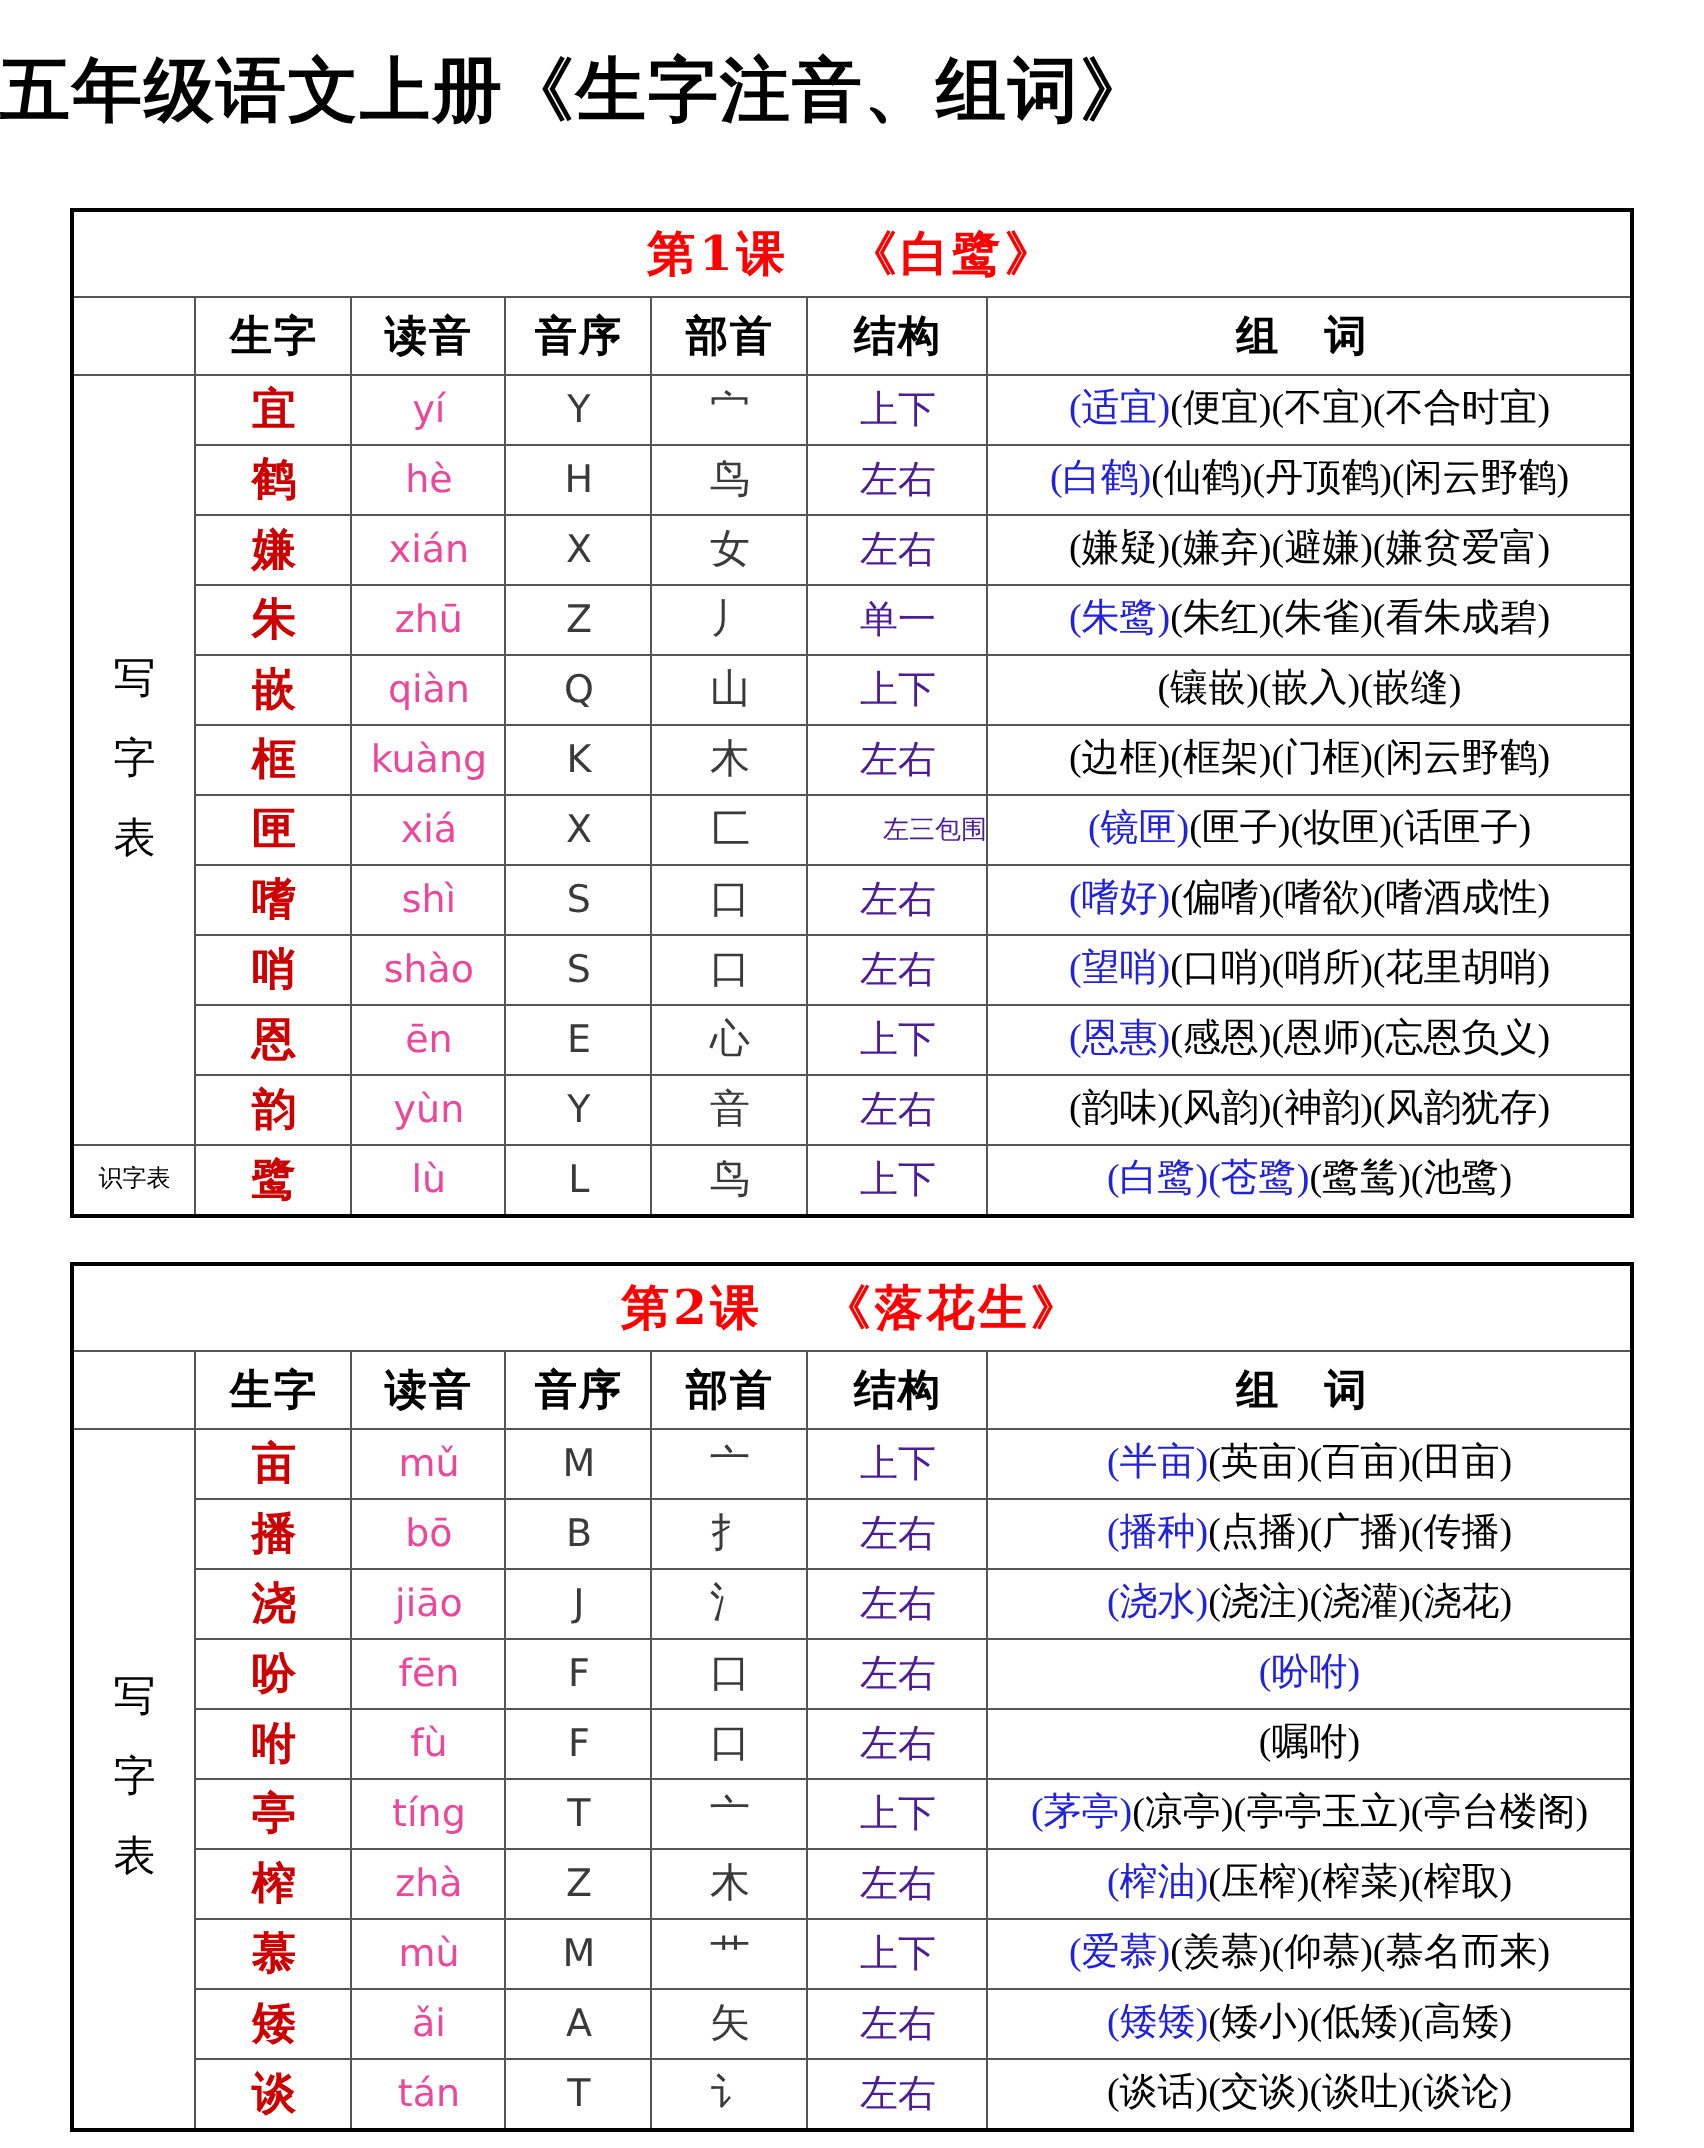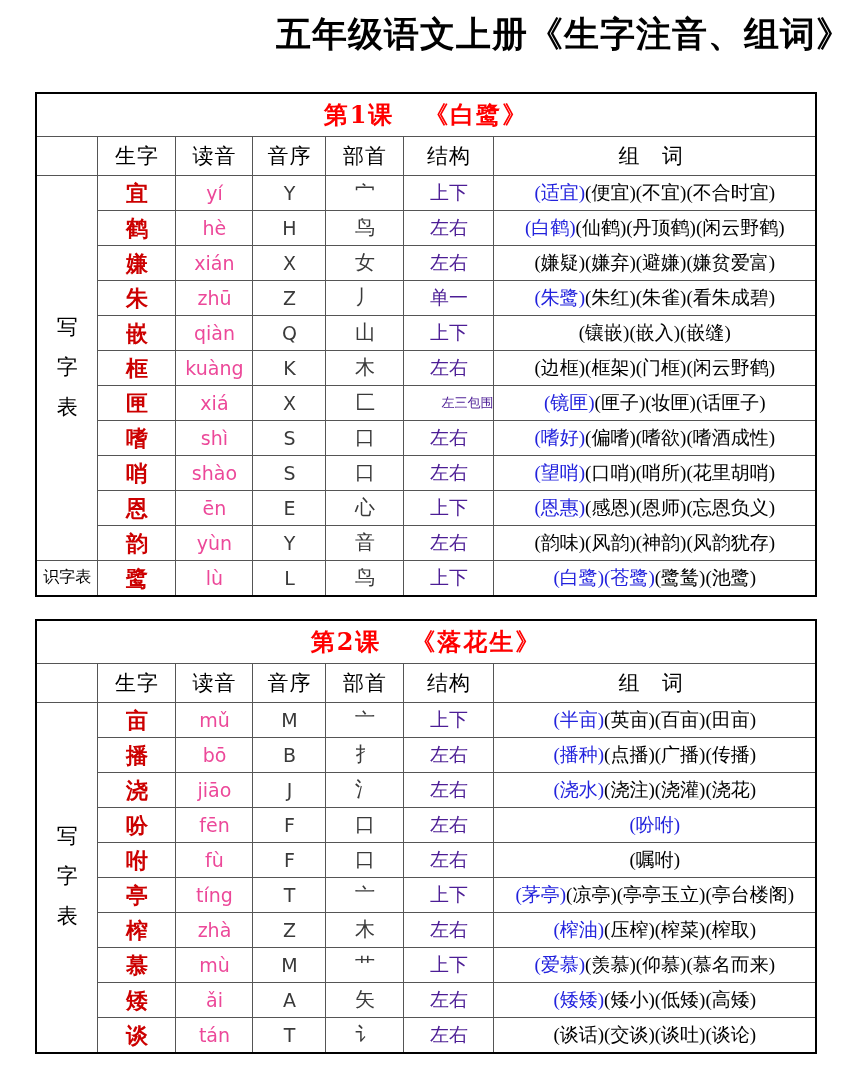--- a/index.html
+++ b/index.html
@@ -15,22 +15,22 @@
     overflow: hidden;
   }
   .page {
     width: 852px;
     box-sizing: border-box;
     padding: 0;
   }
 
   
   .title-block {
-    text-align: right;
-    padding-top: 12px;
+    text-align: left;
+    padding-top: 24px;
   }
   .main-title {
     font-family: "DejaVu Serif", "Liberation Serif", serif;
     font-weight: bold;
     font-size: 35px;
     letter-spacing: 1px;
     color: #000000;
     line-height: 1.25;
   }
   .sub-title {
@@ -79,21 +79,21 @@
     color: #ff0000;
     letter-spacing: 2px;
     border-bottom: 1px solid #555555;
   }
   .lesson-title-cell .lt-num { margin-right: 30px; }
 
   
   .hdr-cell {
     height: 38px;
     font-family: "DejaVu Serif", "Liberation Serif", serif;
-    font-weight: normal;
+    font-weight: bold;
     font-size: 21px;
     color: #000000;
     letter-spacing: 1px;
   }
   .hdr-words { letter-spacing: 8px; }
 
   
   .row-cell { height: 34px; }
 
   .cell-char {
@@ -139,21 +139,21 @@
   .side-label {
     font-family: "DejaVu Serif", "Liberation Serif", serif;
     font-size: 21px;
     color: #000000;
     line-height: 1.9;
     letter-spacing: 0;
   }
   .side-label .sl-ch { display: block; }
   .side-small {
     font-family: "DejaVu Serif", "Liberation Serif", serif;
-    font-size: 16px;
+    font-size: 12px;
     color: #000000;
   }
 </style>
 </head>
 <body>
 
 <div class="page">
 
   <div class="title-block">
     <div class="main-title">五年级语文上册《生字注音、组词》</div>

